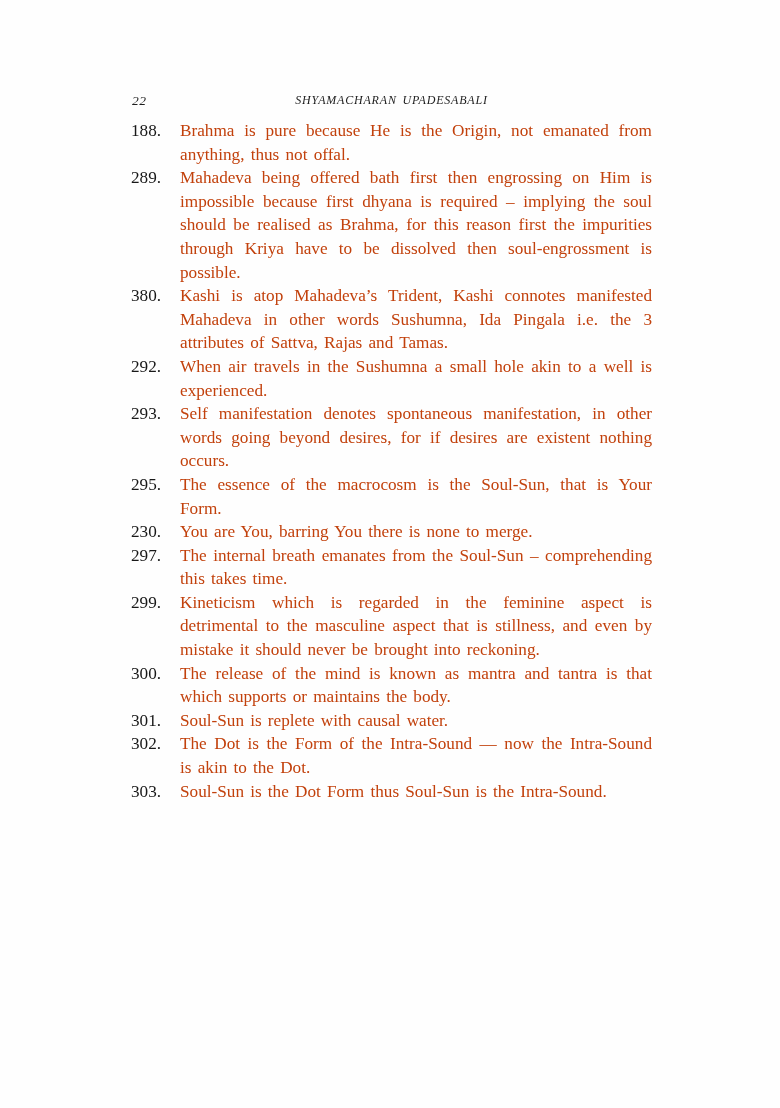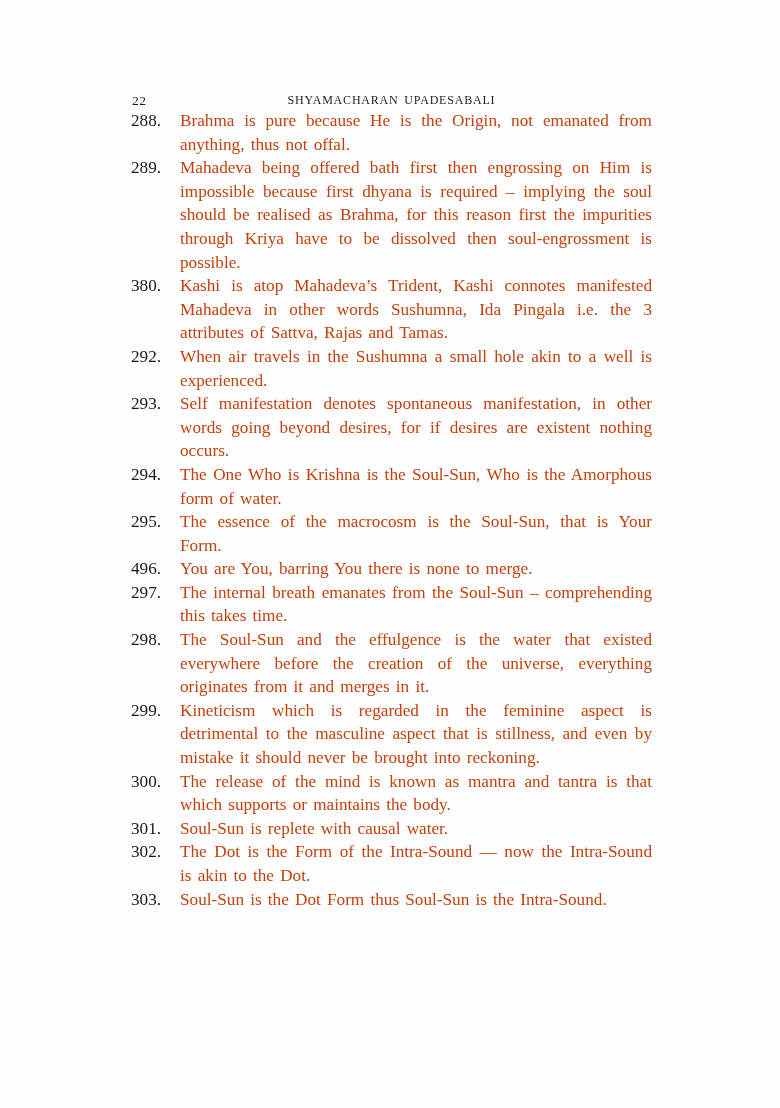--- a/index.html
+++ b/index.html
@@ -19,20 +19,22 @@
   .content {
     position: absolute;
     left: 131px;
     top: 93px;
     width: 521px;
   }
   .page-header {
     position: relative;
     width: 100%;
     height: 16px;
+    margin-bottom: 10px;
+    font-style: italic;
   }
   .page-number {
     position: absolute;
     left: 1px;
     top: 0;
     font-size: 13.5px;
     letter-spacing: 0.5px;
     color: #1d1d1d;
   }
   .page-title {
@@ -73,21 +75,21 @@
 <div class="page">
   <div class="content">
 
     <div class="page-header">
       <span class="page-number">22</span>
       <span class="page-title">SHYAMACHARAN UPADESABALI</span>
     </div>
 
     <div class="entries" id="entries">
   <div class="entry">
-    <span class="num">288.</span>
+    <span class="num">188.</span>
     <span class="text">Brahma is pure because He is the Origin, not emanated from anything, thus not offal.</span>
   </div>
 
   <div class="entry">
     <span class="num">289.</span>
     <span class="text">Mahadeva being offered bath first then engrossing on Him is impossible because first dhyana is required – implying the soul should be realised as Brahma, for this reason first the impurities through Kriya have to be dissolved then soul-engrossment is possible.</span>
   </div>
 
   <div class="entry">
     <span class="num">380.</span>
@@ -98,44 +100,36 @@
   <div class="entry">
     <span class="num">292.</span>
     <span class="text">When air travels in the Sushumna a small hole akin to a well is experienced.</span>
   </div>
 
   <div class="entry">
     <span class="num">293.</span>
     <span class="text">Self manifestation denotes spontaneous manifestation, in other words going beyond desires, for if desires are existent nothing occurs.</span>
   </div>
 
-  <div class="entry">
-    <span class="num">294.</span>
-    <span class="text">The One Who is Krishna is the Soul-Sun, Who is the Amorphous form of water.</span>
-  </div>
 
   <div class="entry">
     <span class="num">295.</span>
     <span class="text">The essence of the macrocosm is the Soul-Sun, that is Your Form.</span>
   </div>
 
   <div class="entry">
-    <span class="num">496.</span>
+    <span class="num">230.</span>
     <span class="text">You are You, barring You there is none to merge.</span>
   </div>
 
   <div class="entry">
     <span class="num">297.</span>
     <span class="text">The internal breath emanates from the Soul-Sun – comprehending this takes time.</span>
   </div>
 
-  <div class="entry">
-    <span class="num">298.</span>
-    <span class="text">The Soul-Sun and the effulgence is the water that existed everywhere before the creation of the universe, everything originates from it and merges in it.</span>
-  </div>
 
   <div class="entry">
     <span class="num">299.</span>
     <span class="text">Kineticism which is regarded in the feminine aspect is detrimental to the masculine aspect that is stillness, and even by mistake it should never be brought into reckoning.</span>
   </div>
 
   <div class="entry">
     <span class="num">300.</span>
     <span class="text">The release of the mind is known as mantra and tantra is that which supports or maintains the body.</span>
   </div>

